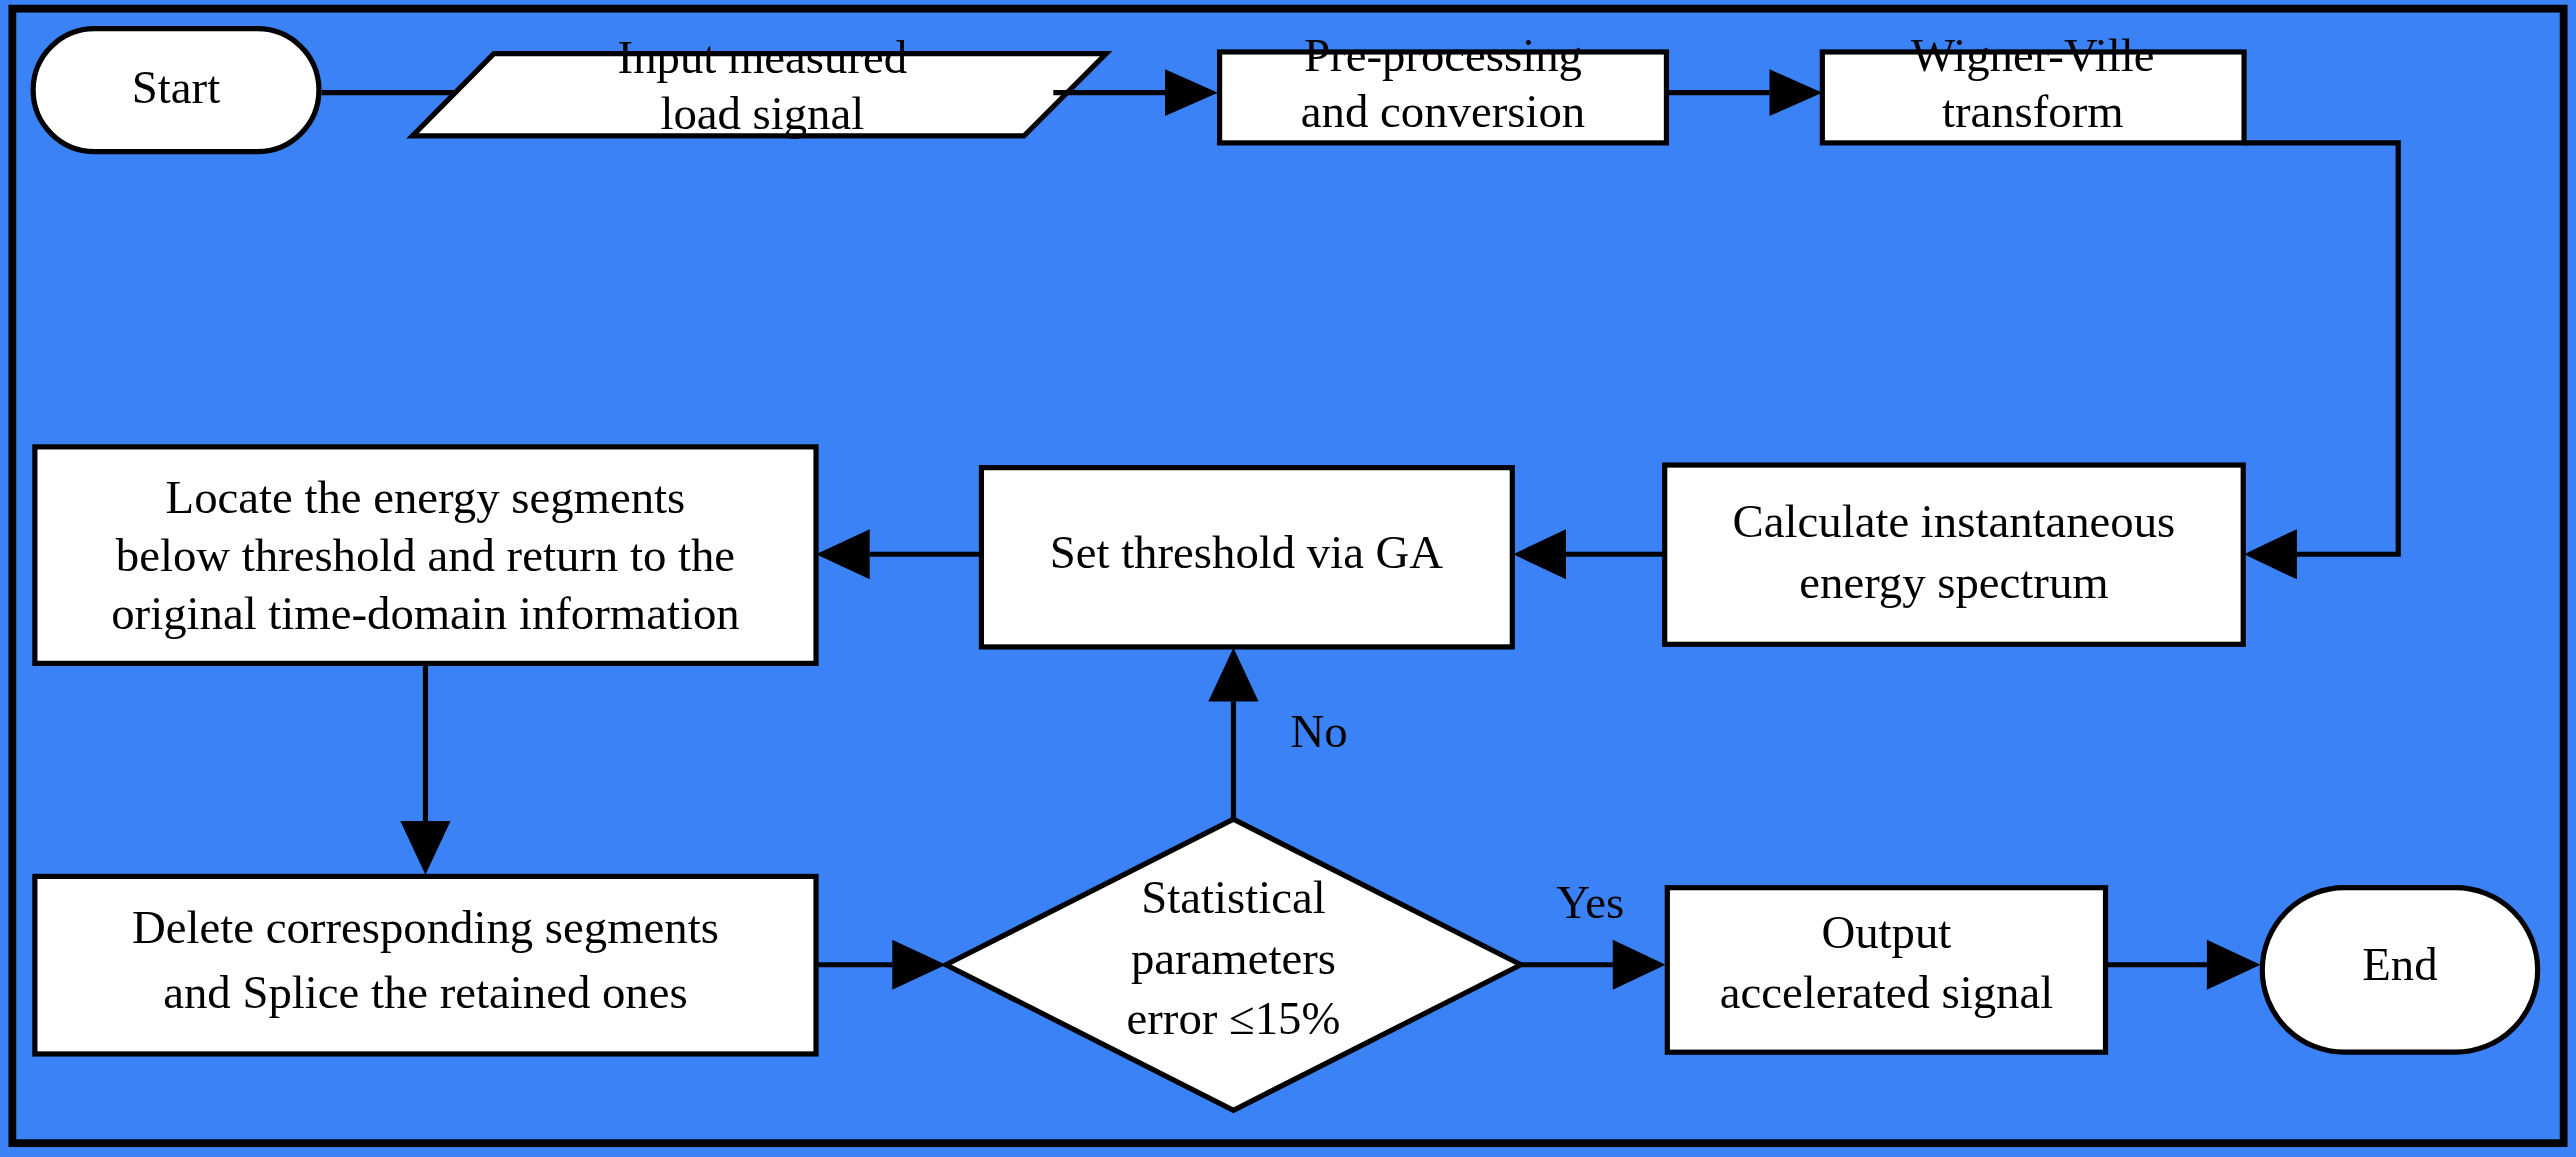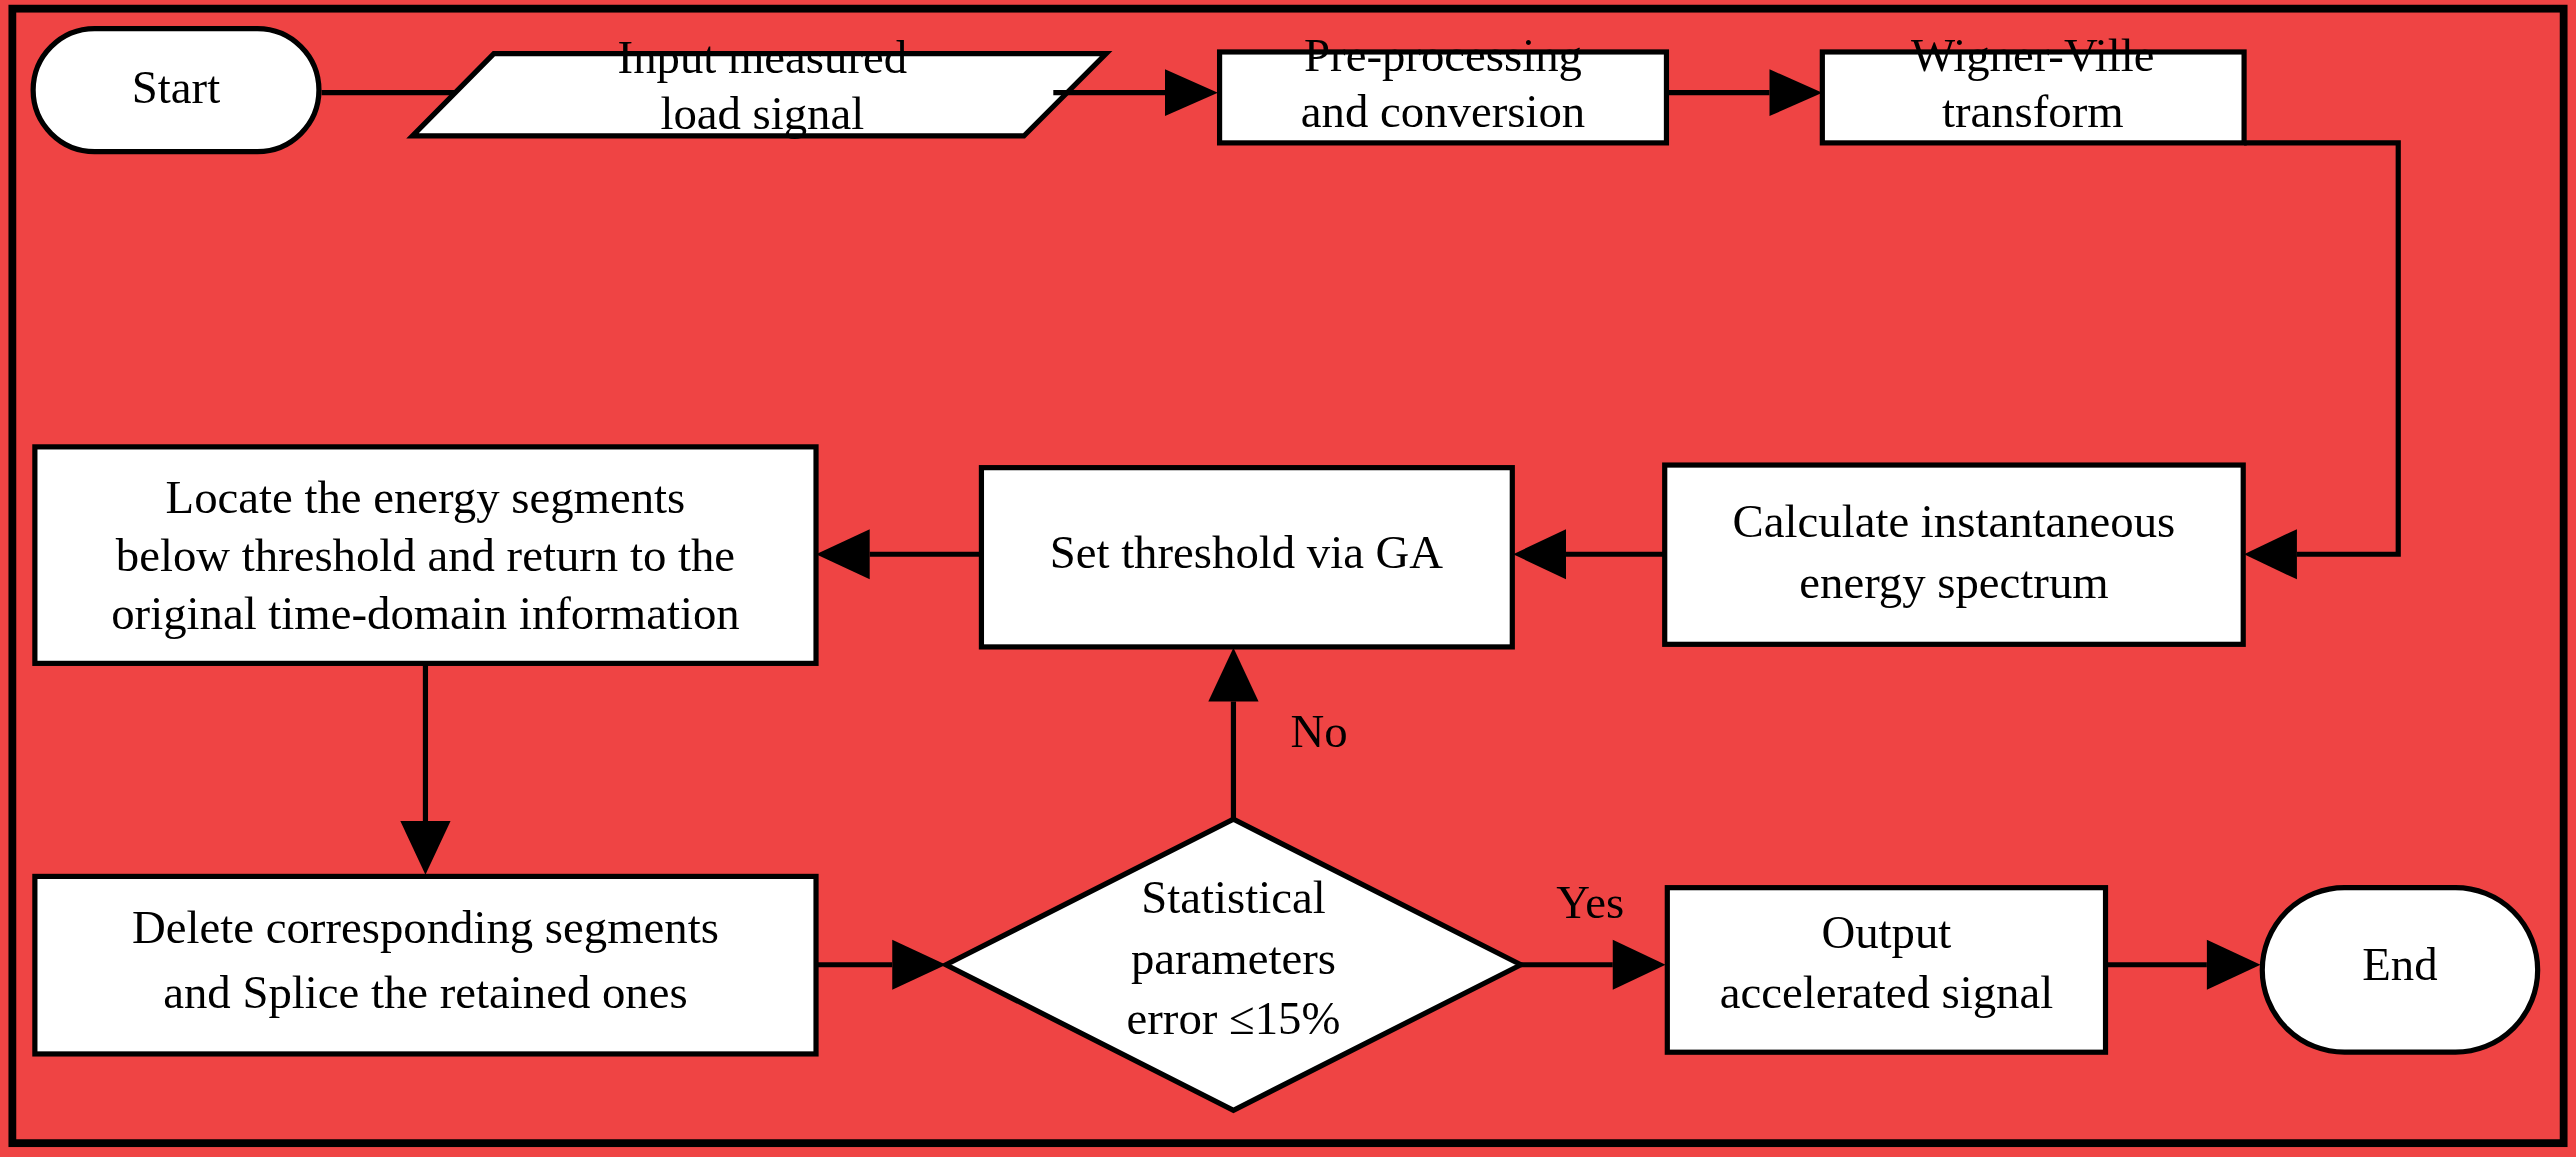--- a/index.html
+++ b/index.html
@@ -4,21 +4,21 @@
 <style>
   html, body {
     margin: 0;
     padding: 0;
     background: #ffffff;
   }
   #page {
     position: relative;
     width: 2576px;
     height: 1157px;
-    background: #ef4444;
+    background: #3b82f6;
     font-family: "Liberation Serif", "DejaVu Serif", serif;
     overflow: hidden;
   }
   svg#flow {
     position: absolute;
     left: 0;
     top: 0;
     width: 2576px;
     height: 1157px;
   }

